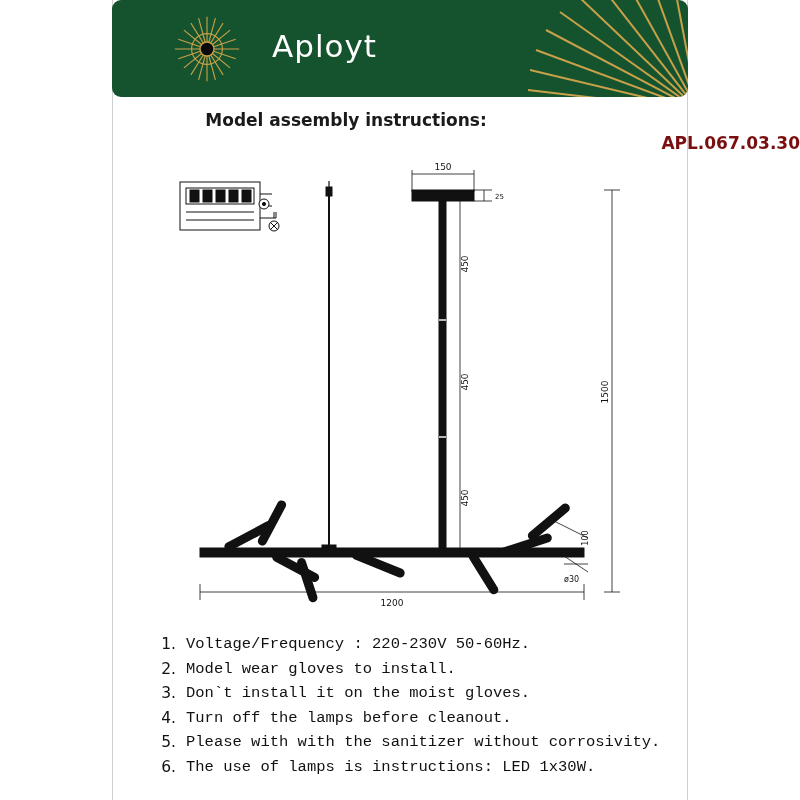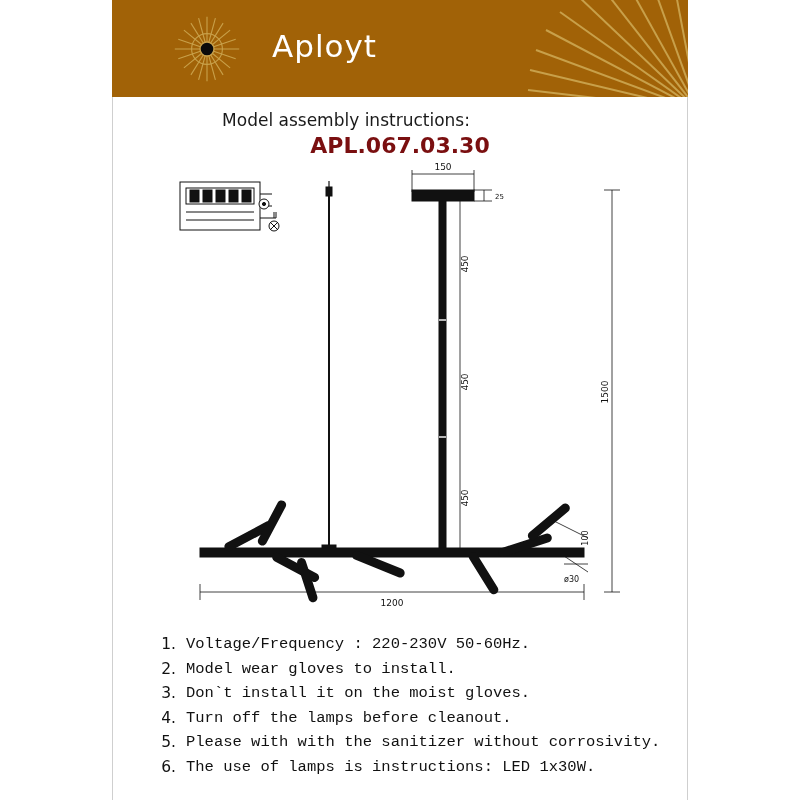--- a/index.html
+++ b/index.html
@@ -15,41 +15,41 @@
   }
   .page-border{
     position:absolute;left:112px;top:0px;width:576px;height:800px;
     border-left:1px solid #cfcfcf;border-right:1px solid #cfcfcf;
     box-sizing:border-box;
     pointer-events:none;
   }
   
   .banner{
     position:absolute;left:112px;top:0;width:576px;height:97px;
-    background:#a16207;overflow:hidden;
+    background:#14532d;overflow:hidden;border-radius:9px;
   }
   .brand{
     position:absolute;left:160px;top:28px;
     color:#ffffff;font-size:31px;letter-spacing:1px;
     font-family:"DejaVu Sans", sans-serif;
   }
   .logo-burst{
     position:absolute;left:60px;top:14px;width:70px;height:70px;
   }
   .corner-fan{
     position:absolute;right:-10px;top:-60px;width:230px;height:170px;
   }
   
   .title{
     position:absolute;left:0;top:110px;width:692px;text-align:center;
-    font-size:17px;color:#1a1a1a;font-weight:normal;
+    font-size:17px;color:#1a1a1a;font-weight:bold;
   }
   .model{
-    position:absolute;left:0;top:133px;width:800px;text-align:center;
-    font-size:22px;color:#7a0f10;font-weight:bold;
+    position:absolute;left:0;top:133px;width:800px;text-align:right;
+    font-size:17px;color:#7a0f10;font-weight:bold;
   }
   
   .drawing{
     position:absolute;left:112px;top:160px;width:572px;height:460px;
   }
   
   .instructions{
     position:absolute;left:150px;top:632px;width:520px;
     font-size:15.5px;color:#111;line-height:24.5px;
   }

